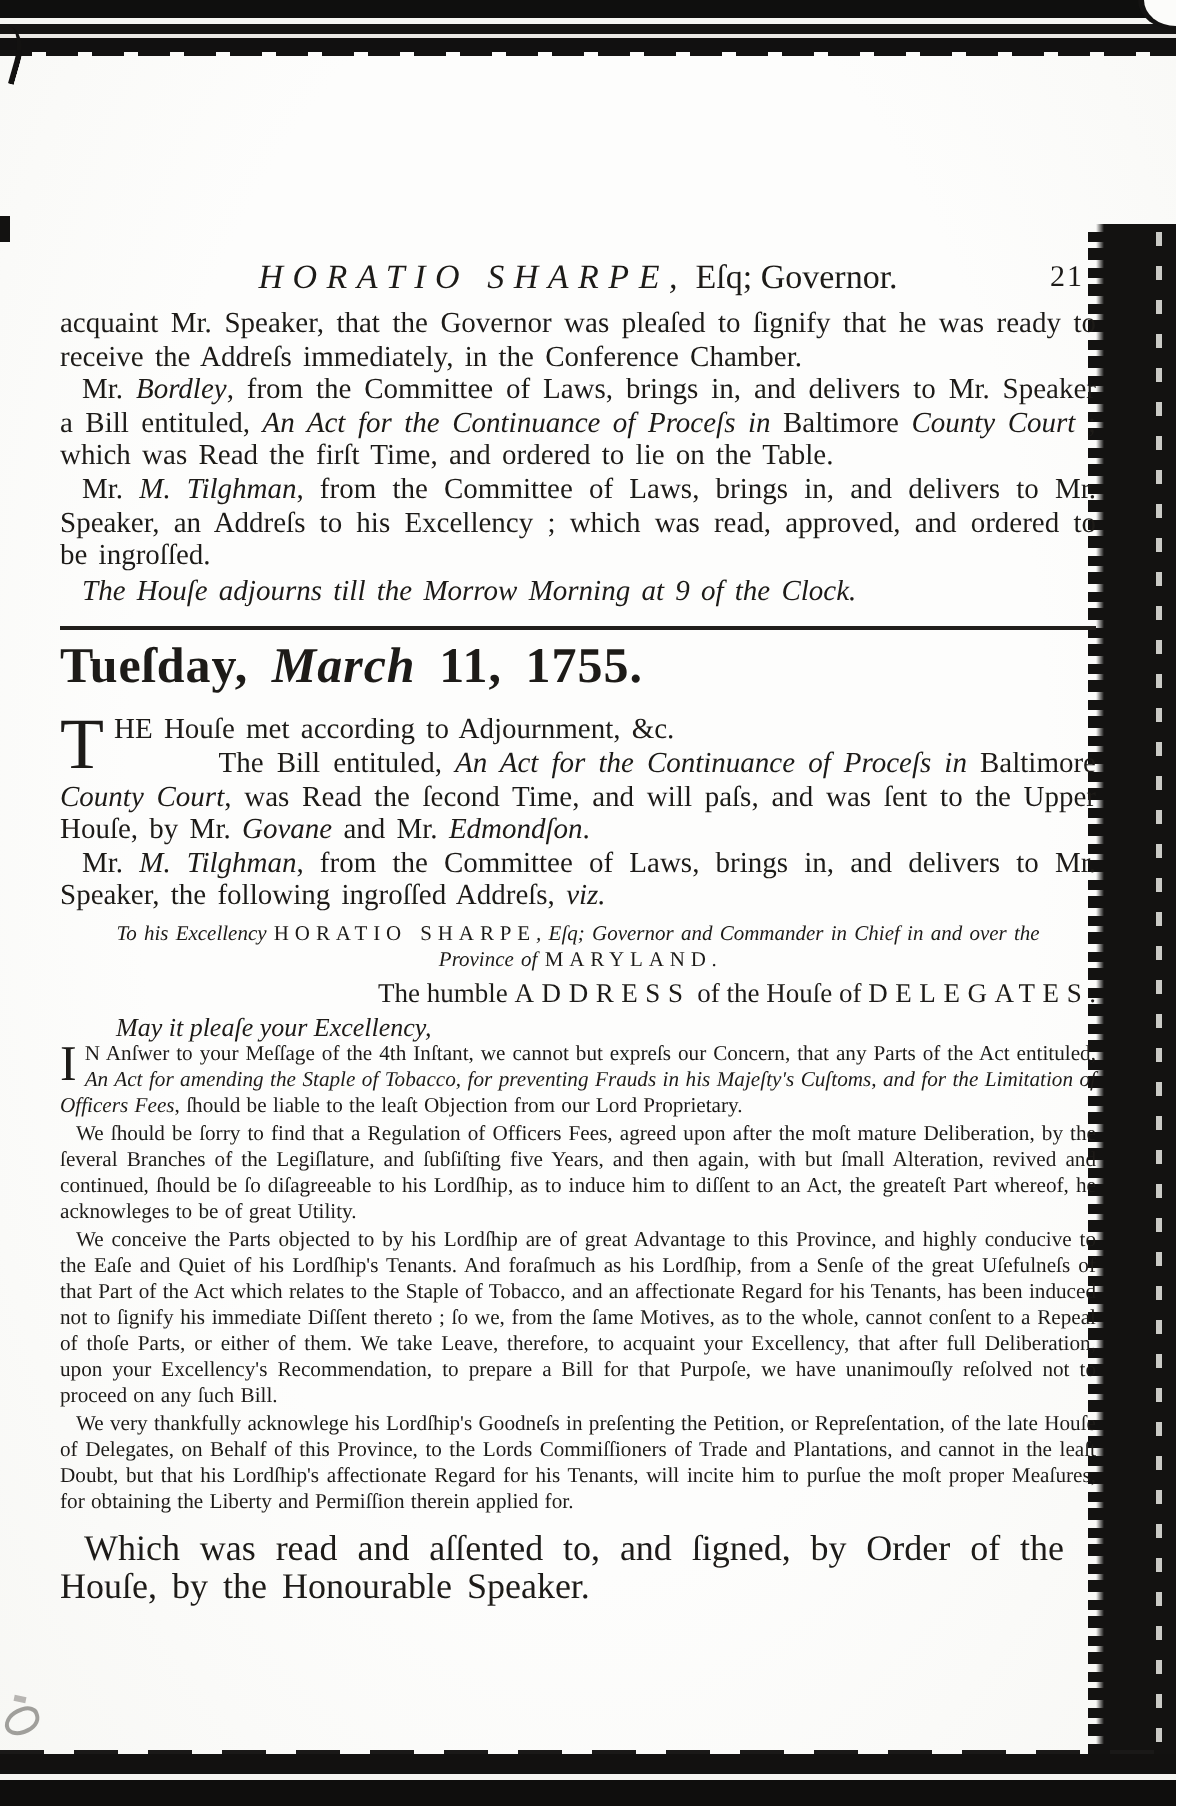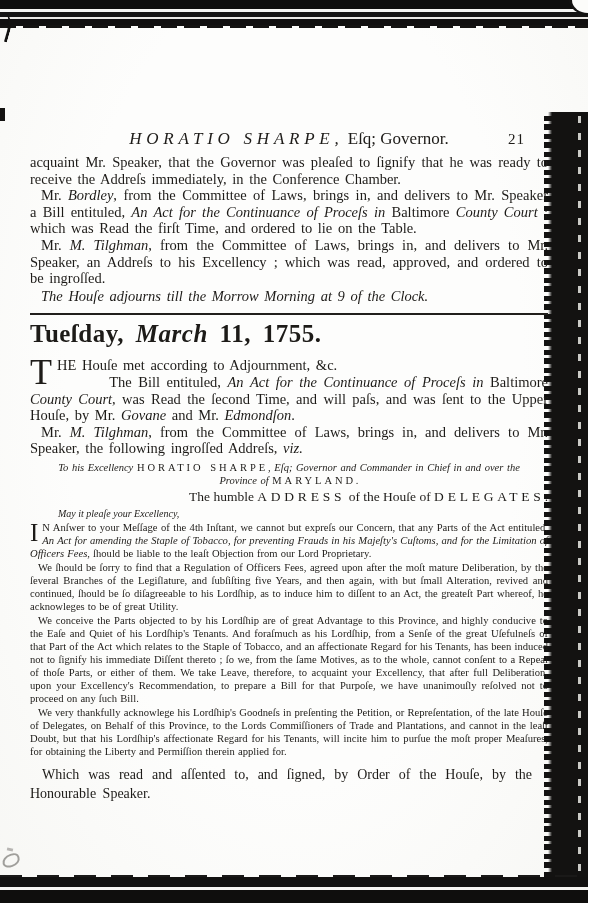--- a/index.html
+++ b/index.html
@@ -48,40 +48,40 @@
     border-right:3px solid #131211; border-top-right-radius:70% 60%; transform:rotate(16deg); }
   .mark-b{ position:absolute; left:0; top:108px; width:5px; height:13px; background:#131211; }
   .mark-c{ position:absolute; left:2px; bottom:36px; width:14px; height:9px;
     border:2px solid #8a8885; border-radius:60% 40% 55% 45%; transform:rotate(-18deg); opacity:.8; }
   .mark-d{ position:absolute; left:7px; bottom:52px; width:6px; height:3px; background:#9b9995; transform:rotate(12deg); opacity:.7; }
 
   
   .content{ position:absolute; left:30px; top:129px; width:518px; }
 
   .running-head{ position:relative; text-align:center; font-size:17px; height:21px; margin-bottom:4px; white-space:nowrap; }
-  .rh-page{ position:absolute; right:23px; top:2px; font-size:15px; letter-spacing:1px; }
+  .rh-page{ position:absolute; right:6px; top:2px; font-size:15px; letter-spacing:1px; }
 
   .body-p{ margin:0; font-size:14.5px; line-height:16.6px; text-align:justify; word-spacing:2px; }
   .indent{ text-indent:11px; }
   .adjourn{ margin-top:1px; }
 
   .rule{ border:0; border-top:2px solid #211f1c; margin:9px 0 5px 0; width:100%; }
 
   .date-heading{ font-size:25px; margin:0 0 9px 0; word-spacing:5px; letter-spacing:.5px; }
 
   .drop-cap{ float:left; font-size:36px; line-height:29px; padding:1px 5px 0 0; }
   .drop-cap-sm{ float:left; font-size:25px; line-height:21px; padding:1px 4px 0 0; }
 
   .addr-salutation{ margin:4px 0 0 0; text-align:center; font-size:10.5px; line-height:13px; word-spacing:1px; }
   .addr-heading{ margin:2px 0 2px 0; text-align:right; font-size:13.5px; }
-  .addr-opening{ margin:2px 0 1px 28px; font-size:10px; line-height:13px; }
+  .addr-opening{ margin:2px 0 1px 28px; font-size:13px; line-height:13px; }
   .addr-p{ margin:1px 0 0 0; font-size:10.6px; line-height:13px; text-align:justify; word-spacing:.5px; }
   .indent-sm{ text-indent:8px; }
 
-  .closing-p{ margin:7px 16px 0 0; font-size:14px; line-height:19.5px; text-align:justify; text-indent:12px; word-spacing:3px; }
+  .closing-p{ margin:7px 16px 0 0; font-size:18px; line-height:19.5px; text-align:justify; text-indent:12px; word-spacing:3px; }
 
   .page-footer{ display:flex; margin-top:9px; font-size:15px; }
   .pf-left{ flex:1; padding-left:12px; }
   .pf-center{ flex:1; text-align:center; font-size:17px; }
   .pf-right{ flex:1; text-align:right; padding-right:14px; font-size:16px; }
 
   .seg-i{ font-style:italic; }
   .seg-ls{ letter-spacing:.28em; }
 </style>
 </head>

